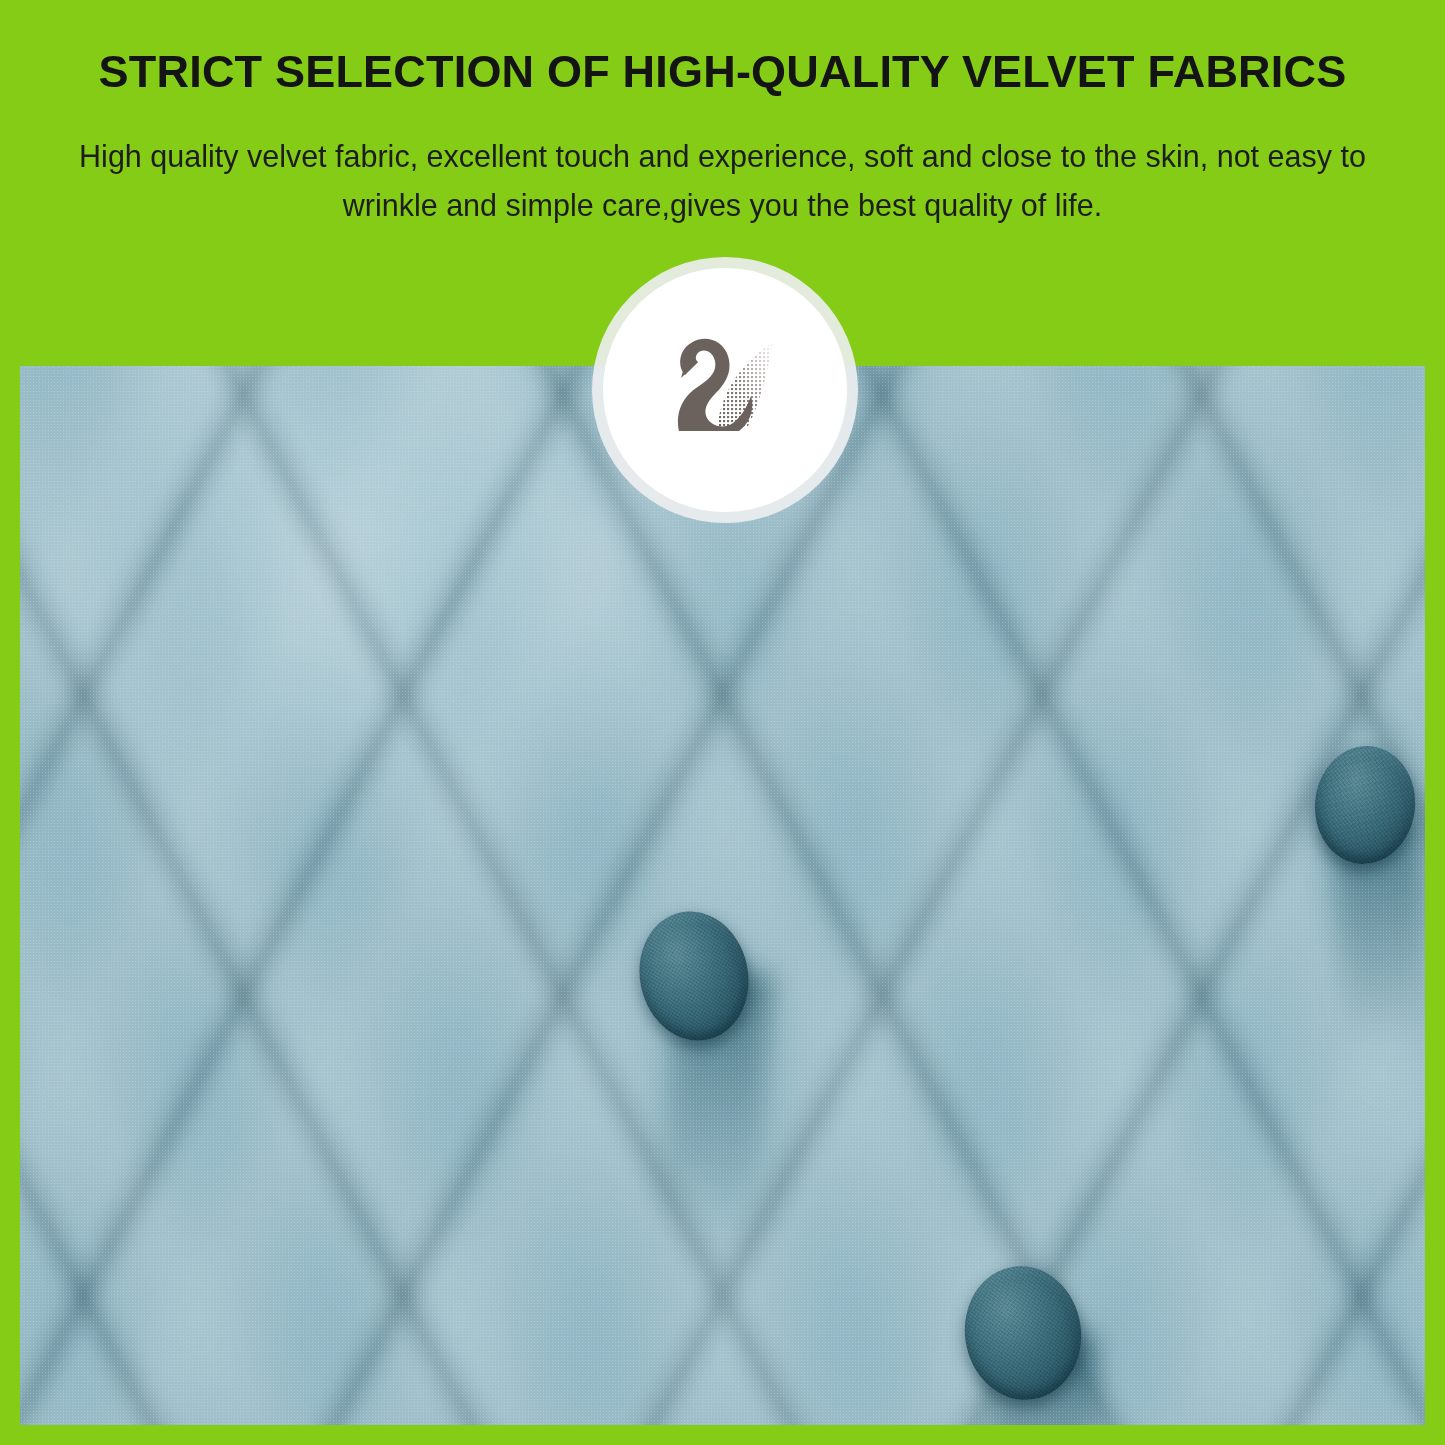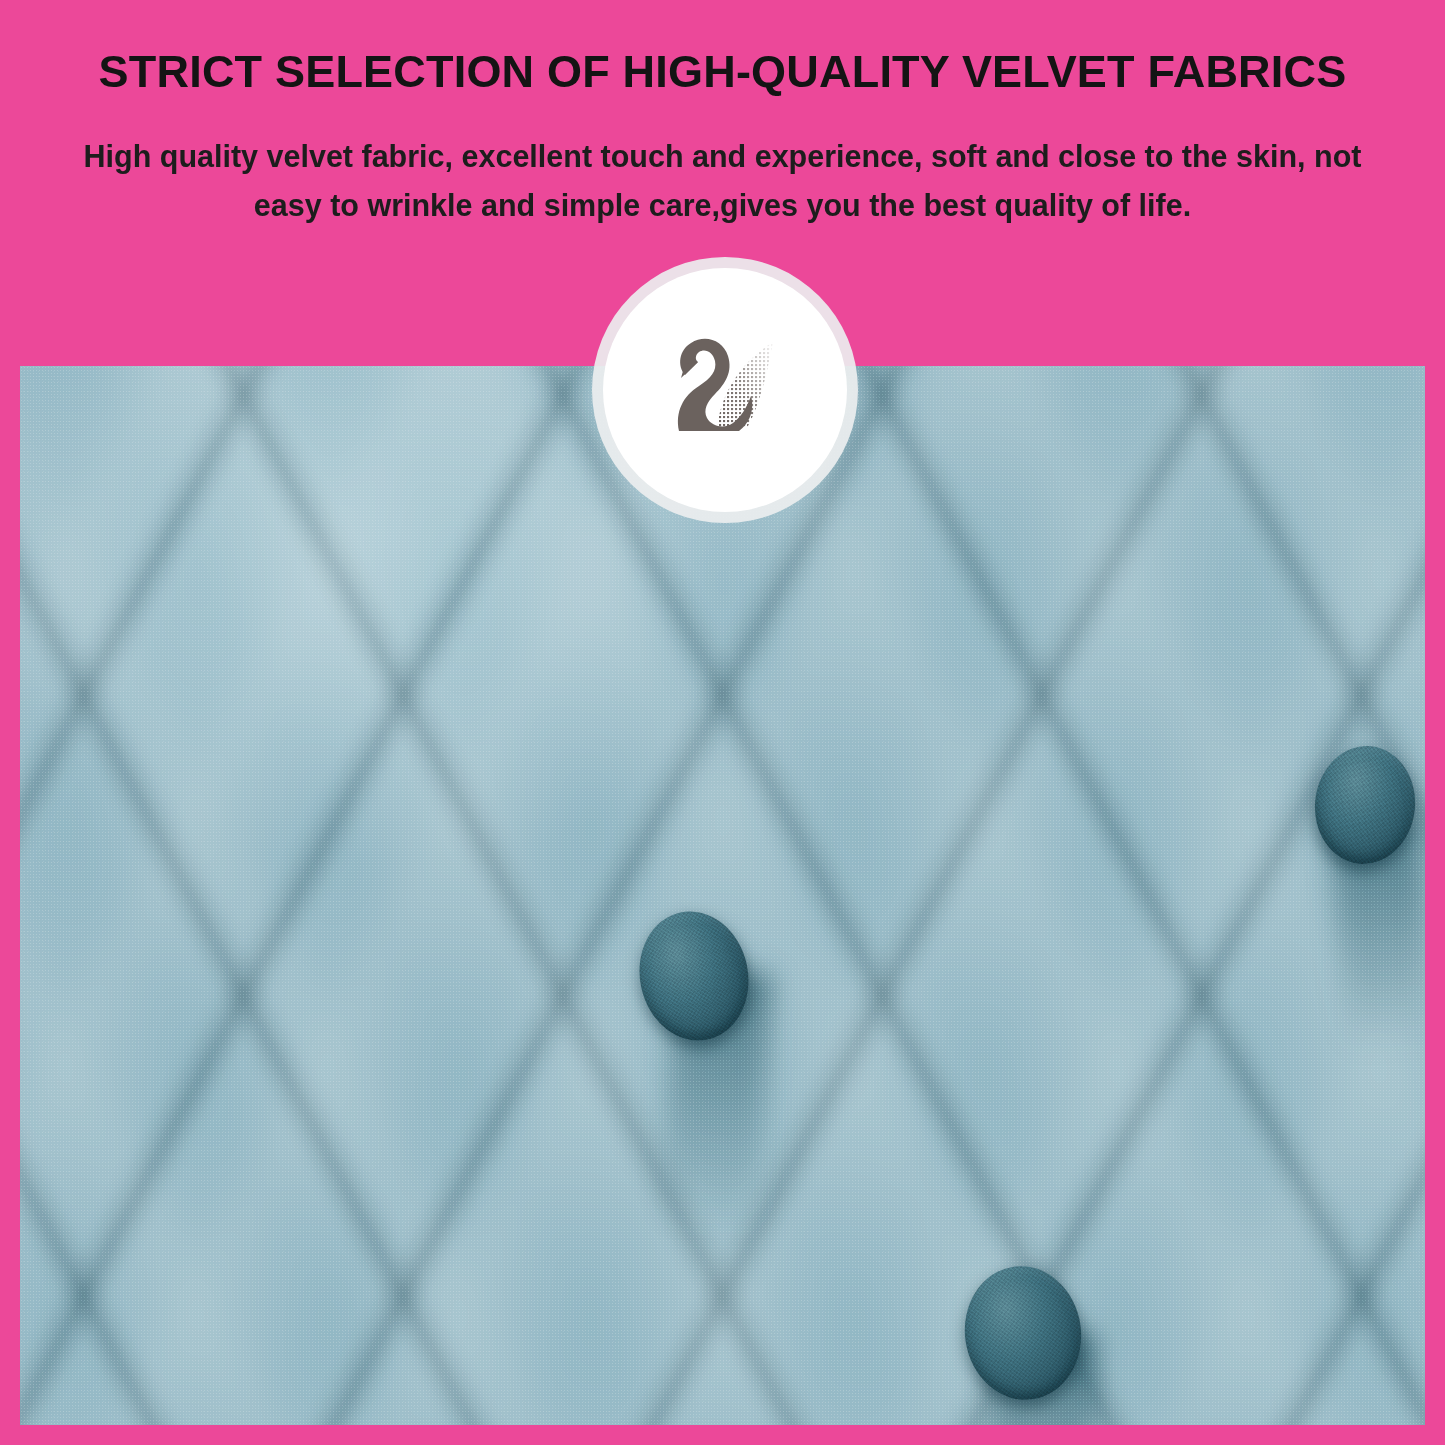--- a/index.html
+++ b/index.html
@@ -3,39 +3,39 @@
 <meta charset="utf-8">
 <style>
   html,body{margin:0;padding:0;}
   body{
     width:1445px;height:1445px;
     background:#ffffff;
     font-family:"Liberation Sans", sans-serif;
     overflow:hidden;
     position:relative;
   }
-  .page{position:relative;width:1445px;height:1445px;background:#ec4899;}
+  .page{position:relative;width:1445px;height:1445px;background:#84cc16;}
 
   
   .headline{
     position:absolute;left:0;top:46px;width:1445px;
     text-align:center;
     font-size:45px;
     font-weight:700;
     letter-spacing:0.2px;
     color:#141414;
     line-height:1.15;
     white-space:nowrap;
   }
   .subhead{
     position:absolute;left:50%;transform:translateX(-50%);
     top:132px;width:1330px;
     text-align:center;
     font-size:30.5px;
-    font-weight:700;
+    font-weight:400;
     color:#1d1d1d;
     line-height:1.62;
   }
 
   
   .photo-wrap{
     position:absolute;
     left:20px;top:366px;
     width:1405px;height:1059px;
     overflow:hidden;

